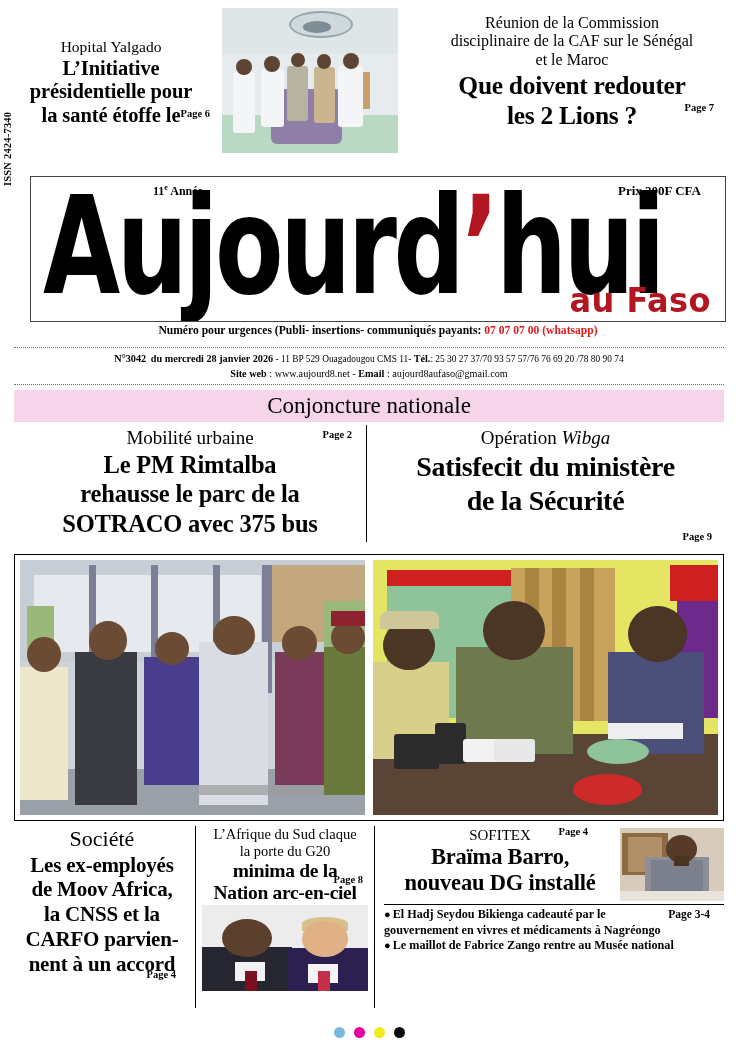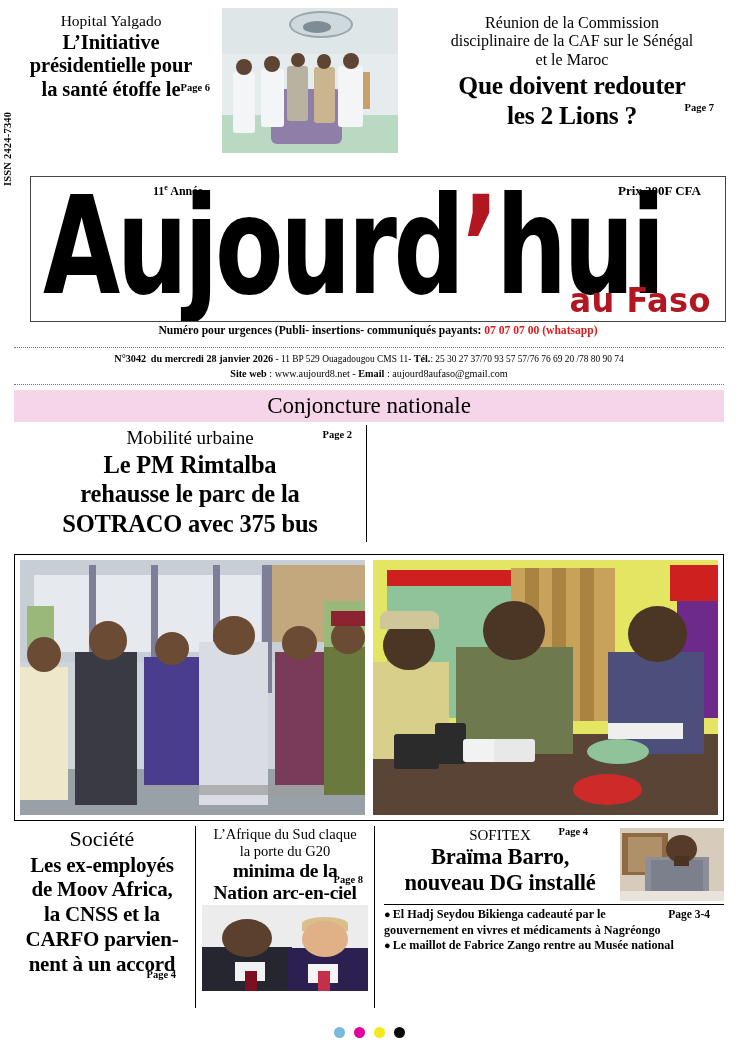--- a/index.html
+++ b/index.html
@@ -20,21 +20,21 @@
   
   .top-strip {
     display: flex;
     width: 738px;
     height: 172px;
     box-sizing: border-box;
     align-items: flex-start;
   }
   .teaser-left {
     width: 222px;
-    padding-top: 12px;
+    padding-top: 38px;
     text-align: center;
     box-sizing: border-box;
     position: relative;
   }
   .kicker-serif {
     font-family: "Liberation Serif", serif;
     font-size: 15.5px;
     font-weight: normal;
     line-height: 1.15;
   }
@@ -603,20 +603,28 @@
   <div class="lead-left">
     <div class="lead-kicker">Mobilité urbaine</div>
     <div class="page-inline">Page 2</div>
     <div class="lead-head">
       <div>Le PM Rimtalba</div>
       <div>rehausse le parc de la</div>
       <div>SOTRACO avec 375 bus</div>
     </div>
   </div>
 
+  <div class="lead-right">
+    <div class="lead-kicker"><span>Opération </span><span class="ital">Wibga</span></div>
+    <div class="lead-head">
+      <div>Satisfecit du ministère</div>
+      <div>de la Sécurité</div>
+    </div>
+    <div class="page-inline">Page 9</div>
+  </div>
 </div>
 
 <div class="photo-row">
   <div class="photo-cell">
     <div class="ph meet">
       <div class="winT"></div>
       <div class="winp" style="left:4%;top:6%;width:16%;height:30%;"></div>
       <div class="winp" style="left:22%;top:6%;width:16%;height:30%;"></div>
       <div class="winp" style="left:40%;top:6%;width:16%;height:30%;"></div>
       <div class="winp" style="left:58%;top:6%;width:12%;height:30%;"></div>

